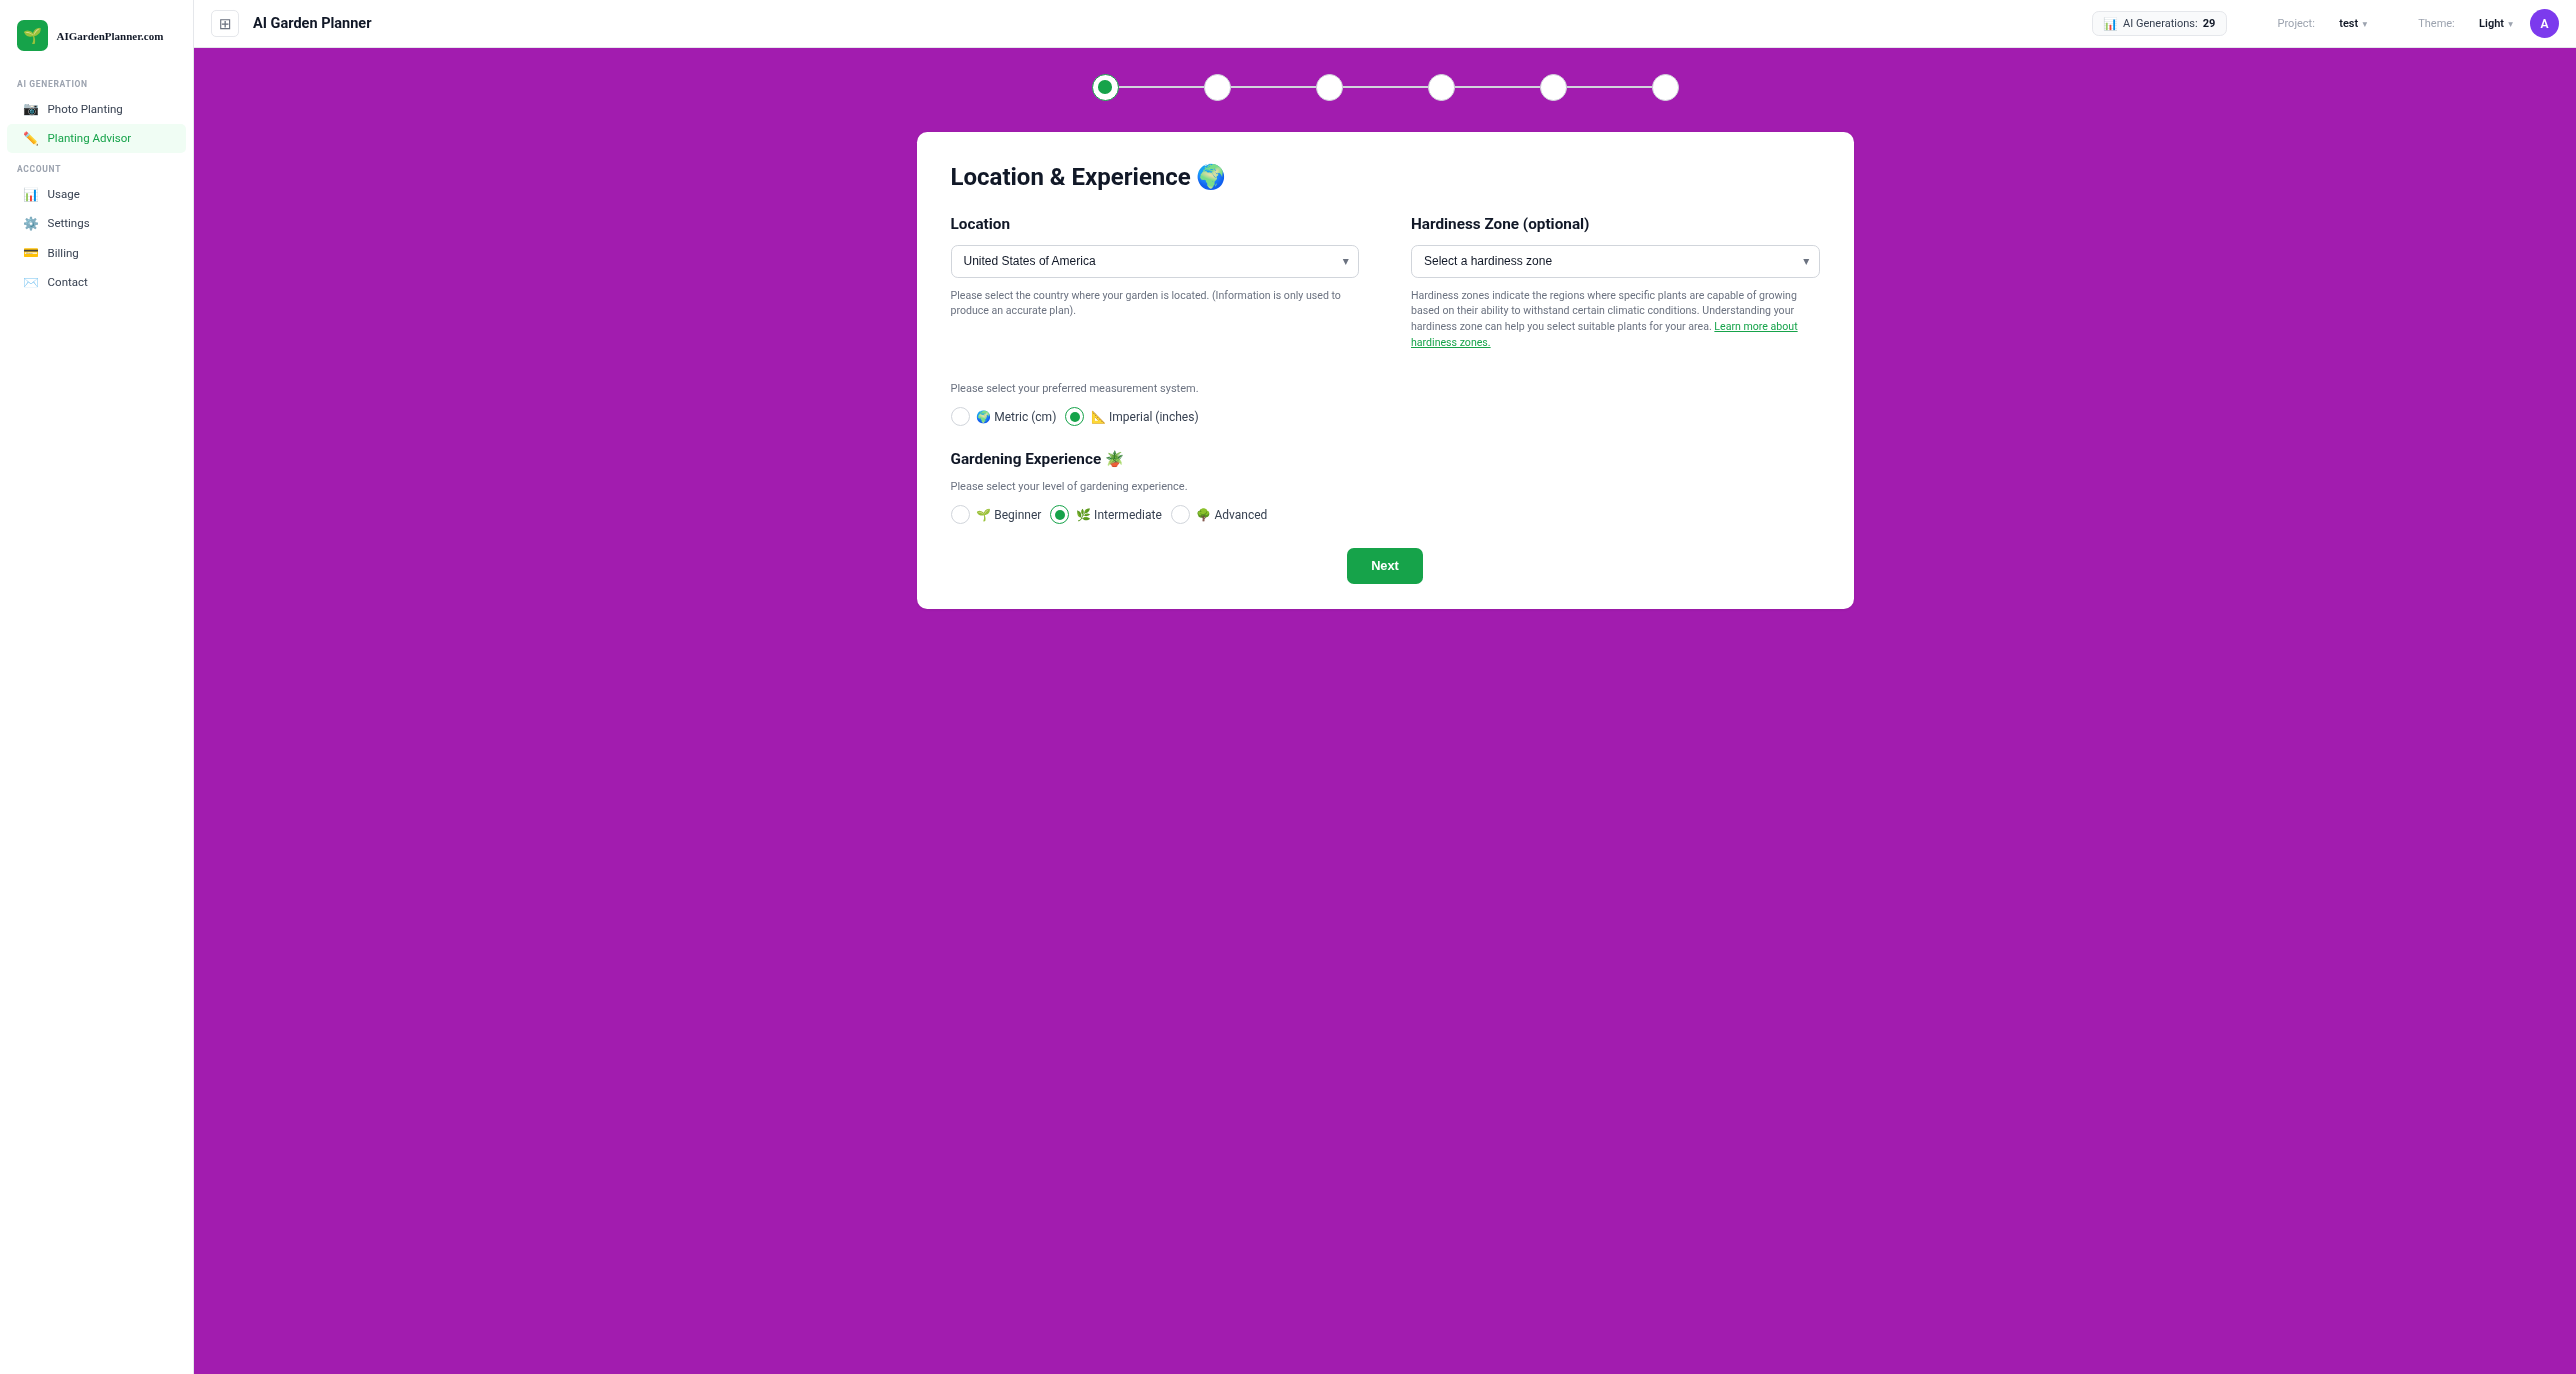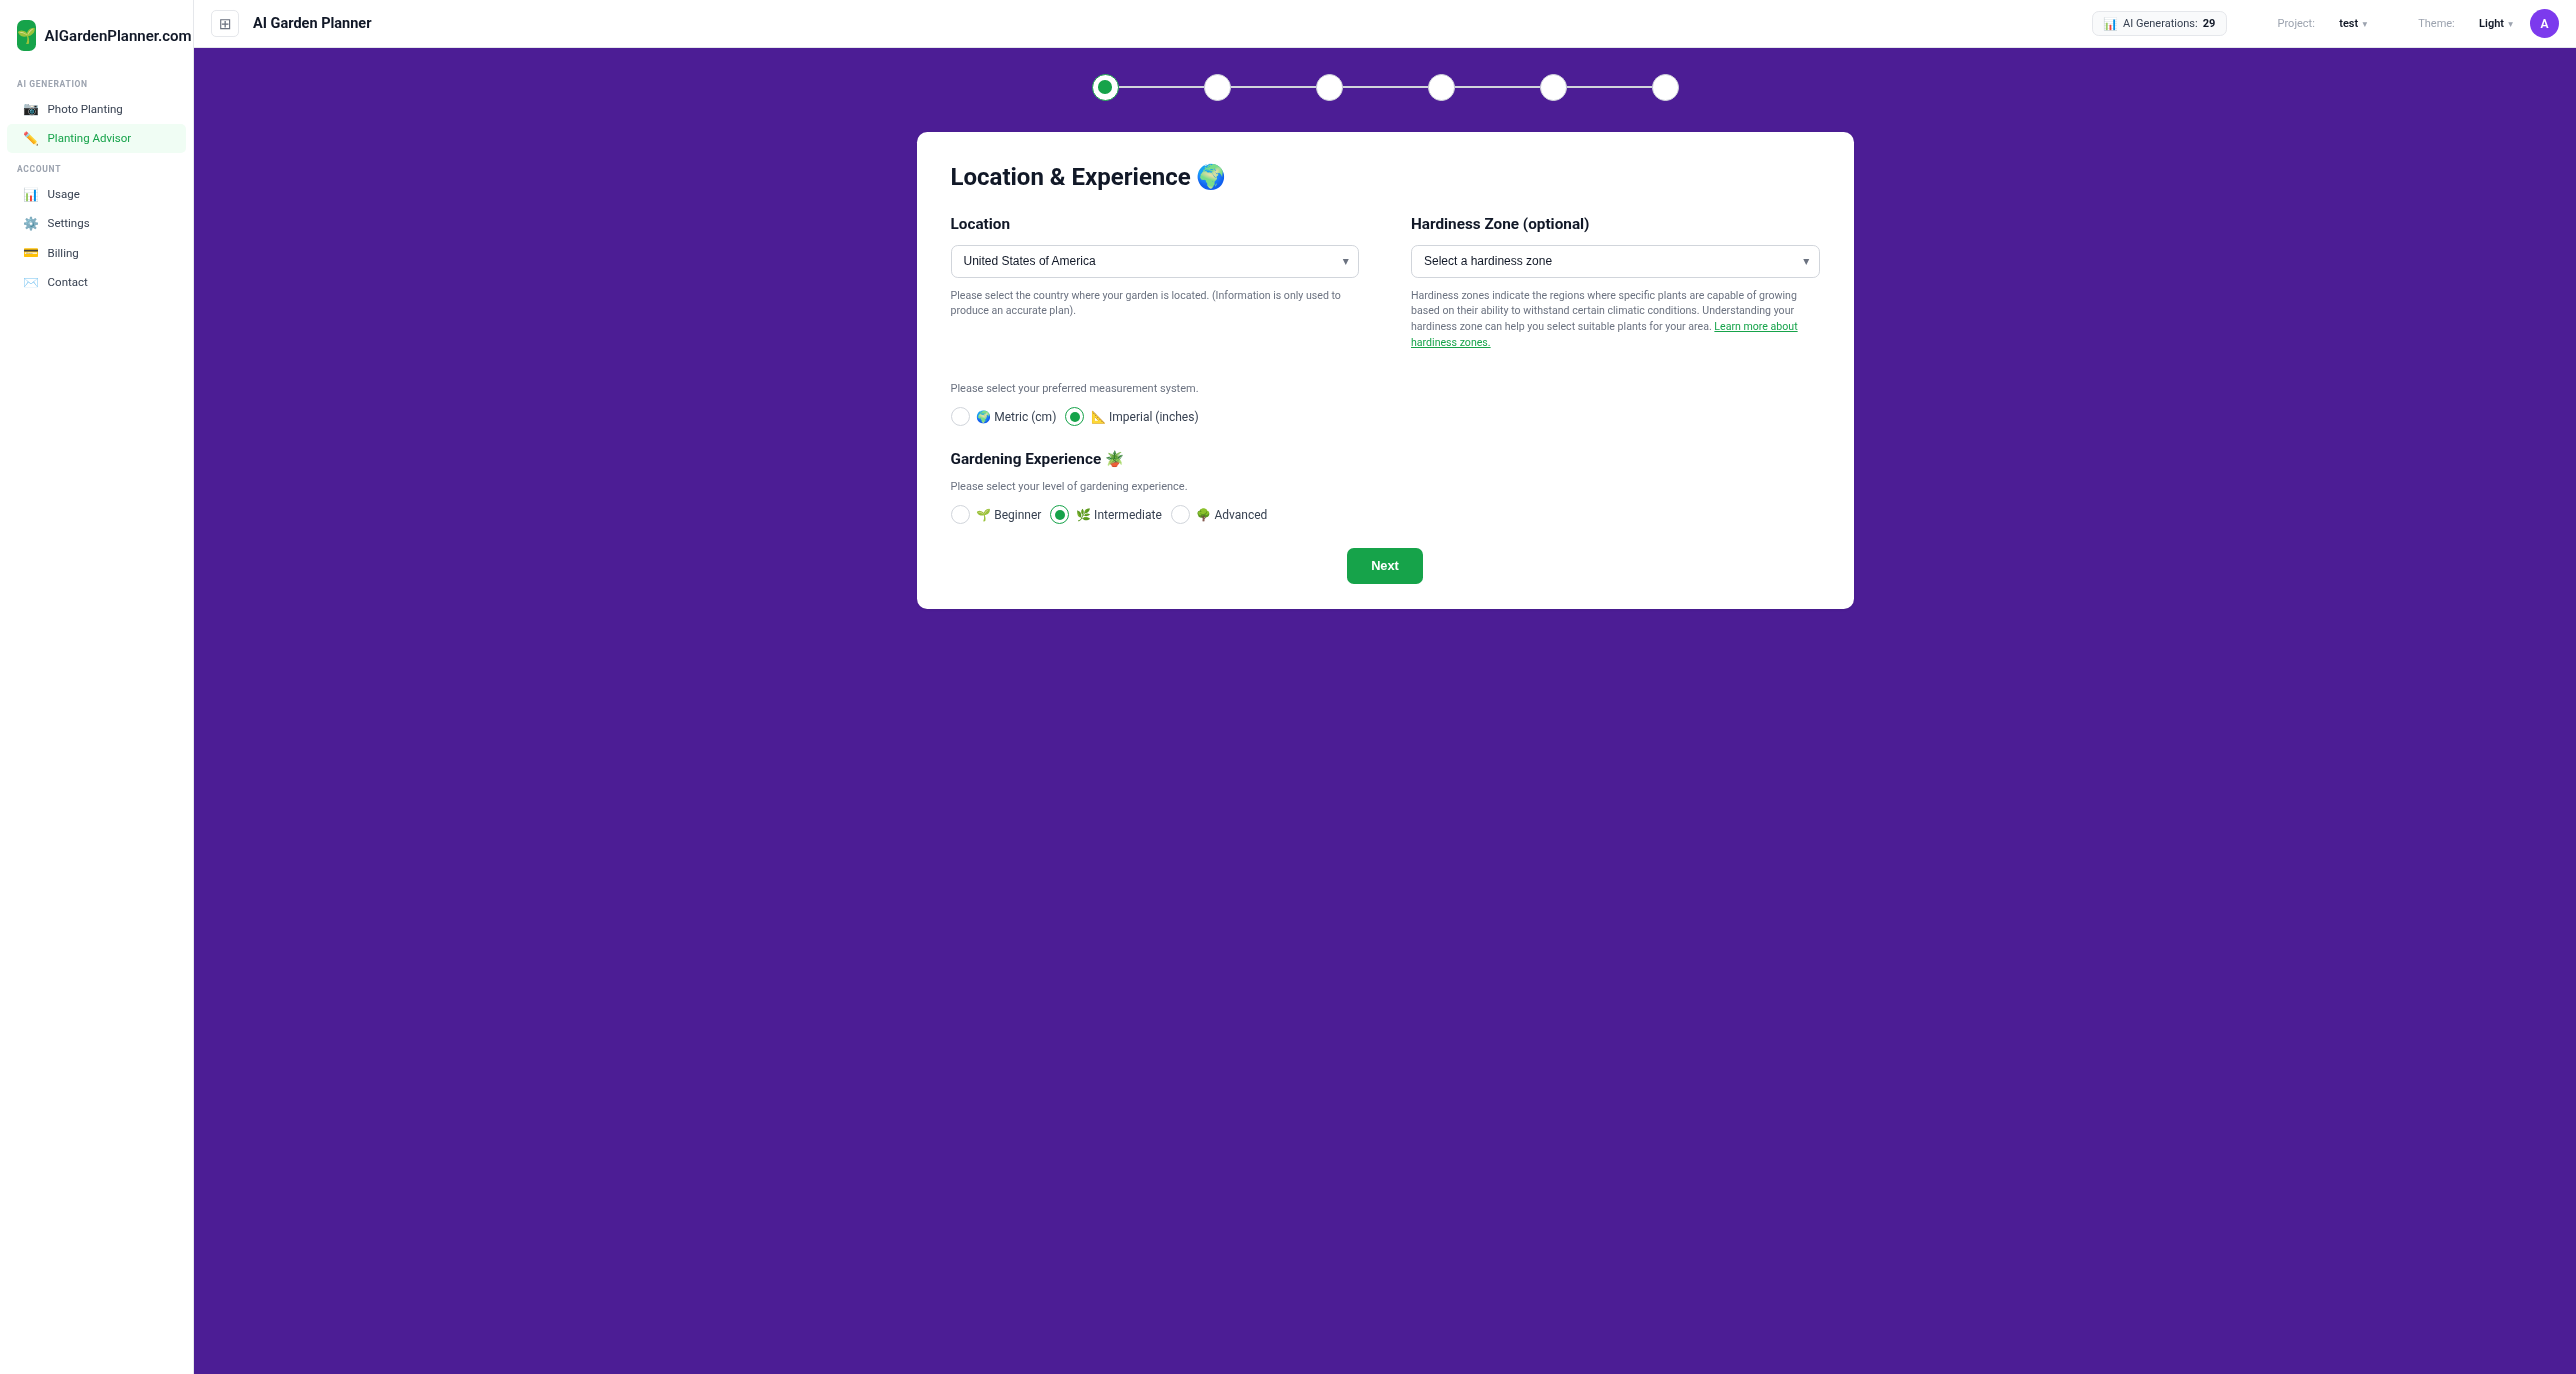--- a/index.html
+++ b/index.html
@@ -26,23 +26,24 @@
       height: 31px;
       background: #16a34a;
       border-radius: 6.8px;
       display: flex;
       align-items: center;
       justify-content: center;
       color: white;
       font-size: 15.3px;
     }
     .logo-text {
-      font-size: 15px;
+      font-size: 11px;
       font-weight: 600;
       color: #111827;
+      font-family: Liberation Serif, serif;
     }
     .sidebar-section-label {
       font-size: 8.5px;
       font-weight: 700;
       color: #9ca3af;
       letter-spacing: 0.08em;
       padding: 10.2px 17px 5.1px 17px;
       text-transform: uppercase;
     }
     .sidebar-item {
@@ -132,21 +133,21 @@
       align-items: center;
       justify-content: center;
       cursor: pointer;
     }
 
     
     .content {
       flex: 1;
       overflow-y: auto;
       padding: 25.6px 34px;
-      background: #4c1d95;
+      background: #a21caf;
     }
 
     
     .step-progress {
       display: flex;
       align-items: center;
       justify-content: center;
       gap: 0;
       margin-bottom: 31px;
     }

